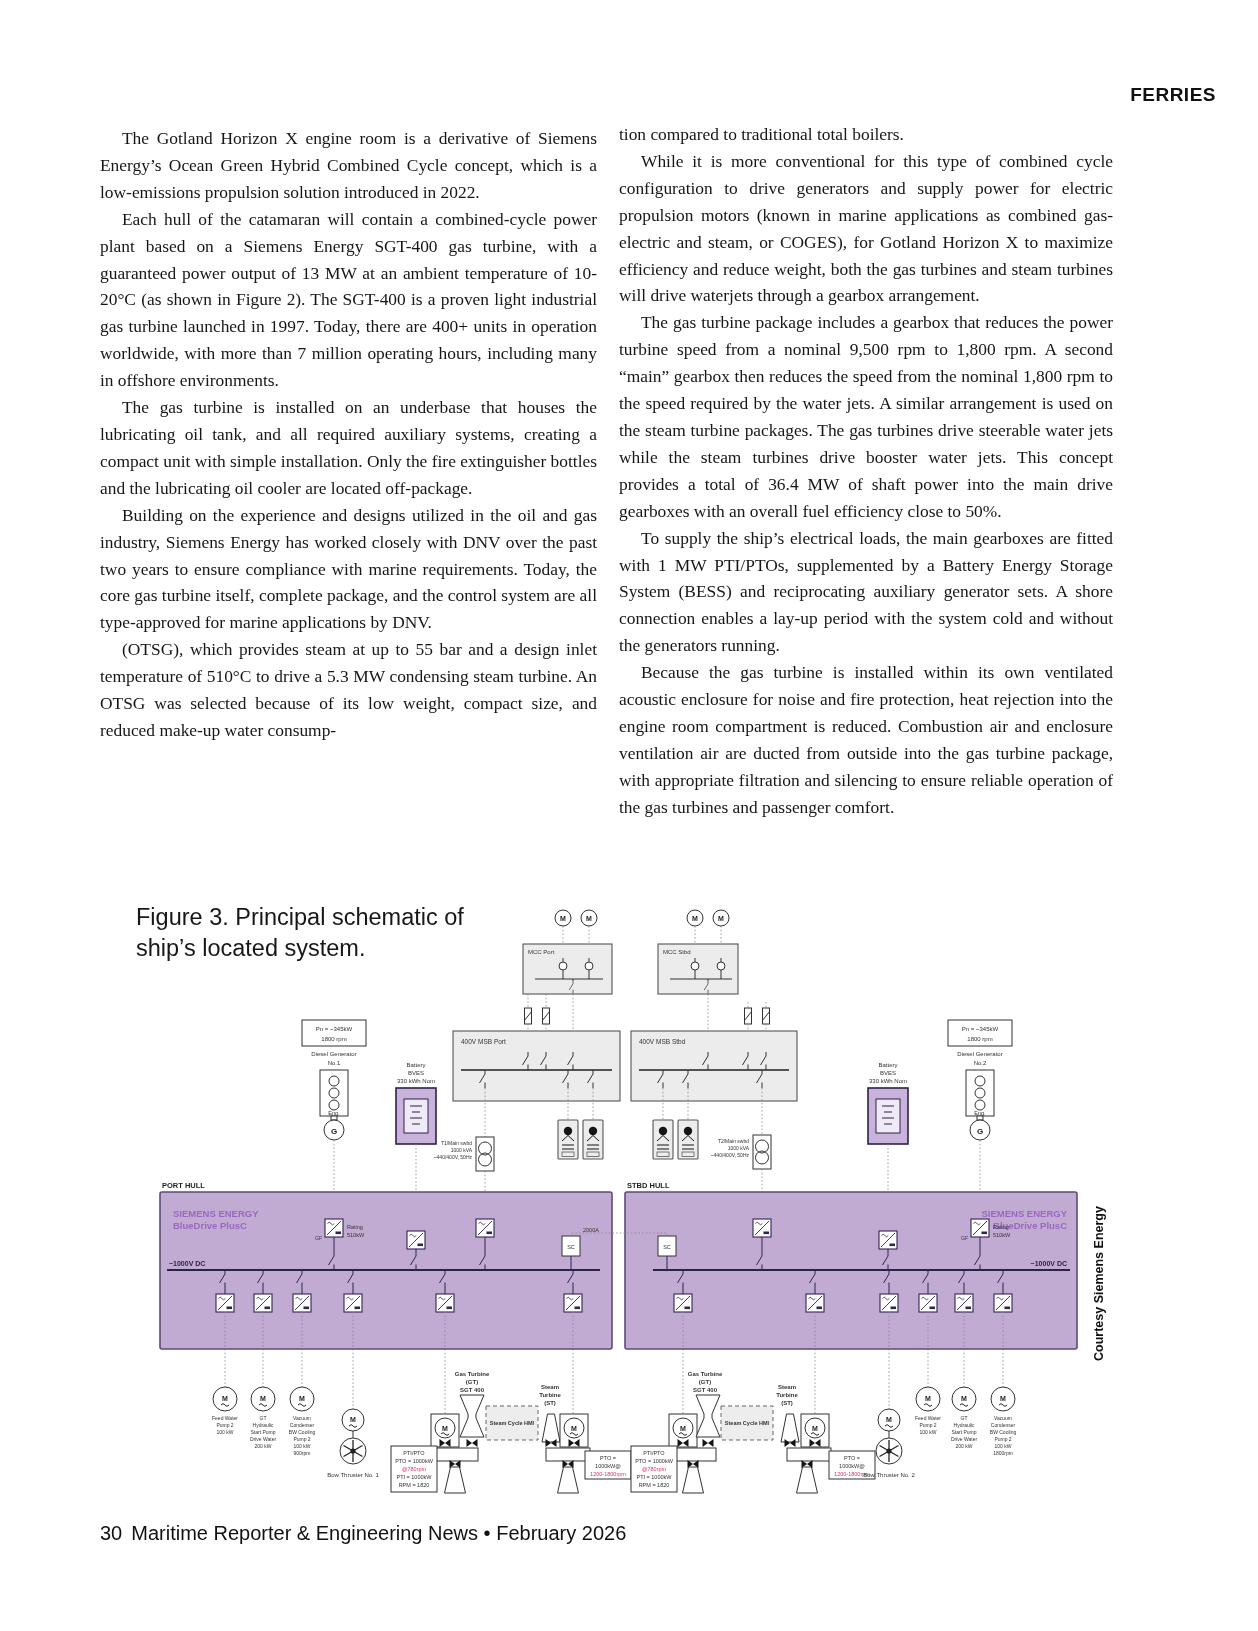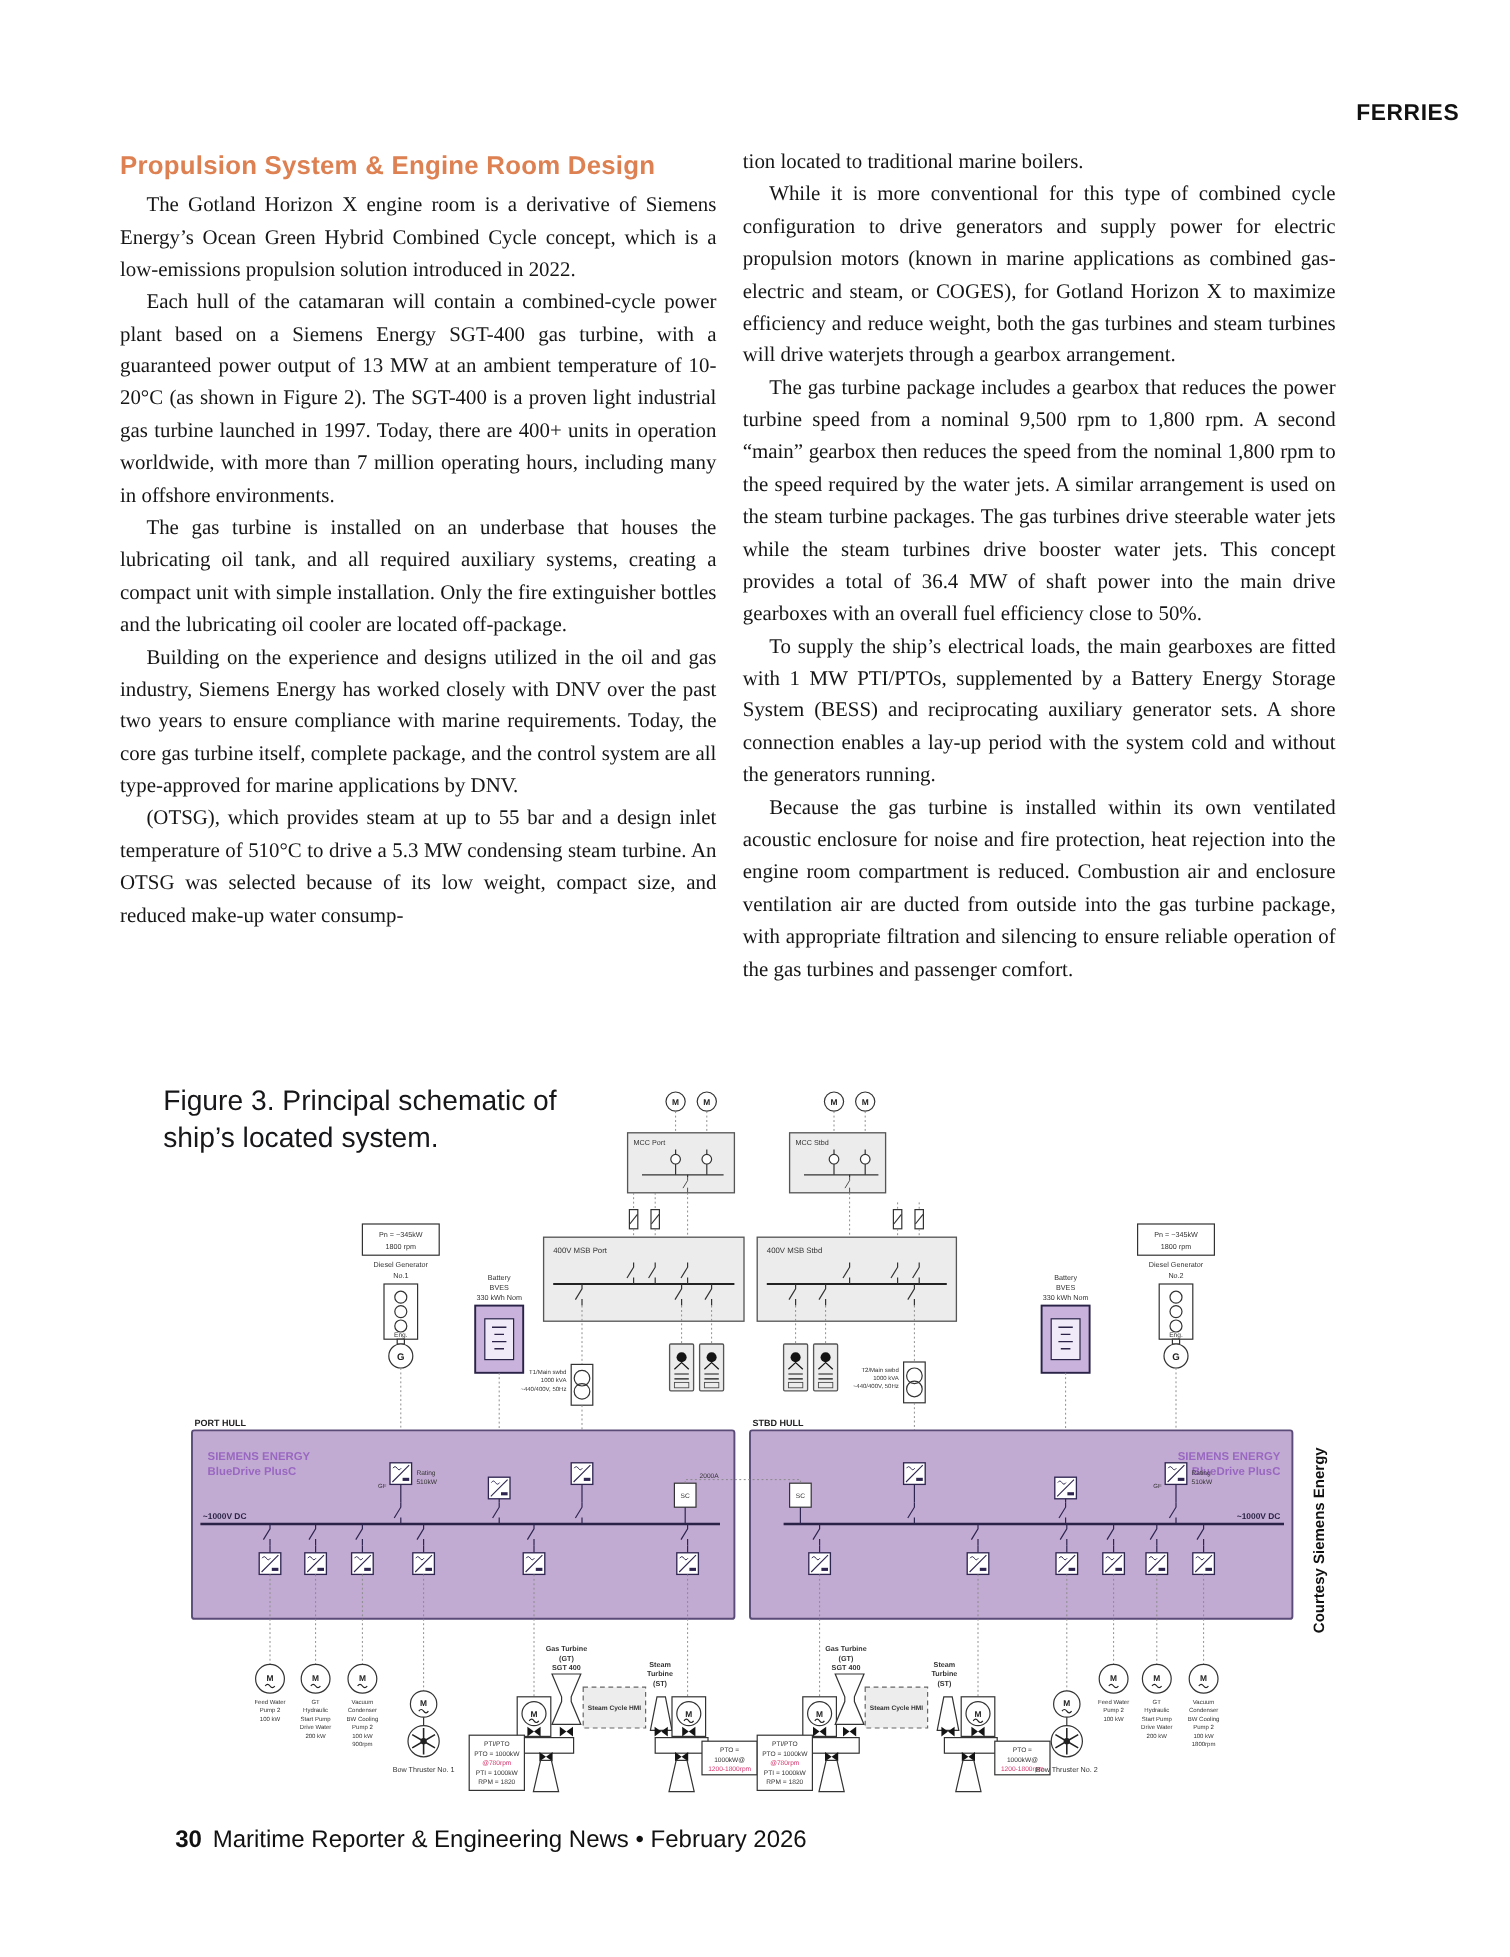--- a/index.html
+++ b/index.html
@@ -14,21 +14,21 @@
   h2.headline{margin:0 0 5px 0;font-family:"Liberation Sans",sans-serif;font-weight:700;
     font-size:21.5px;letter-spacing:.2px;color:#DD8153;}
   .figcap{position:absolute;left:136px;top:902px;width:330px;
     font-family:"Liberation Sans",sans-serif;font-size:23.5px;line-height:31px;color:#17171a;}
   .figcap .flabel{font-weight:400;}
   .credit{position:absolute;left:1092px;top:1193px;height:168px;width:16px;
     writing-mode:vertical-rl;transform:rotate(180deg);
     font-family:"Liberation Sans",sans-serif;font-weight:700;font-size:12.5px;color:#111;white-space:nowrap;}
   .footer{position:absolute;left:100px;top:1522px;font-family:"Liberation Sans",sans-serif;
     font-size:20px;color:#111;}
-  .footer b{font-weight:700;margin-right:9px;margin-left:46px;}
+  .footer b{font-weight:400;margin-right:9px;}
   svg.schem{position:absolute;left:95px;top:862px;}
   
   .bx{fill:#ececec;stroke:#555;stroke-width:1.1;}
   .bxw{fill:#fff;stroke:#333;stroke-width:1;}
   .hull{fill:#c2abd2;stroke:#5b4b79;stroke-width:1.6;}
   .battbox{fill:#c9b3dc;stroke:#2a2347;stroke-width:1.6;}
   .battin{fill:#f0e9f7;stroke:#2a2347;stroke-width:1;}
   .dl{stroke:#898989;stroke-width:.8;stroke-dasharray:1.6,2.1;fill:none;}
   .cn{stroke:#333;stroke-width:1;fill:none;}
   .cnp{stroke:#2e2550;stroke-width:1;fill:none;}
@@ -45,30 +45,29 @@
   .ctr{text-anchor:middle;} .enda{text-anchor:end;}
   .red{fill:#d6336c;}
   .hmibox{fill:#ededed;stroke:#666;stroke-width:1;stroke-dasharray:4,3;}
 </style>
 </head>
 <body>
 
 <div class="kicker">FERRIES</div>
 
 <div class="col col-left">
-  <h2 class="headline">Propulsion System &amp; Engine Room Design</h2>
   <p>The Gotland Horizon X engine room is a derivative of Siemens Energy’s Ocean Green Hybrid Combined Cycle concept, which is a low-emissions propulsion solution introduced in 2022.</p>
   <p>Each hull of the catamaran will contain a combined-cycle power plant based on a Siemens Energy SGT-400 gas turbine, with a guaranteed power output of 13 MW at an ambient temperature of 10-20°C (as shown in Figure 2). The SGT-400 is a proven light industrial gas turbine launched in 1997. Today, there are 400+ units in operation worldwide, with more than 7 million operating hours, including many in offshore environments.</p>
   <p>The gas turbine is installed on an underbase that houses the lubricating oil tank, and all required auxiliary systems, creating a compact unit with simple installation. Only the fire extinguisher bottles and the lubricating oil cooler are located off-package.</p>
   <p>Building on the experience and designs utilized in the oil and gas industry, Siemens Energy has worked closely with DNV over the past two years to ensure compliance with marine requirements. Today, the core gas turbine itself, complete package, and the control system are all type-approved for marine applications by DNV.</p>
   <p>(OTSG), which provides steam at up to 55 bar and a design inlet temperature of 510°C to drive a 5.3 MW condensing steam turbine. An OTSG was selected because of its low weight, compact size, and reduced make-up water consump-</p>
 </div>
 
 <div class="col col-right">
-  <p class="noindent">tion located to traditional marine boilers.</p>
+  <p class="noindent">tion compared to traditional total boilers.</p>
   <p>While it is more conventional for this type of combined cycle configuration to drive generators and supply power for electric propulsion motors (known in marine applications as combined gas-electric and steam, or COGES), for Gotland Horizon X to maximize efficiency and reduce weight, both the gas turbines and steam turbines will drive waterjets through a gearbox arrangement.</p>
   <p>The gas turbine package includes a gearbox that reduces the power turbine speed from a nominal 9,500 rpm to 1,800 rpm. A second “main” gearbox then reduces the speed from the nominal 1,800 rpm to the speed required by the water jets. A similar arrangement is used on the steam turbine packages. The gas turbines drive steerable water jets while the steam turbines drive booster water jets. This concept provides a total of 36.4 MW of shaft power into the main drive gearboxes with an overall fuel efficiency close to 50%.</p>
   <p>To supply the ship’s electrical loads, the main gearboxes are fitted with 1 MW PTI/PTOs, supplemented by a Battery Energy Storage System (BESS) and reciprocating auxiliary generator sets. A shore connection enables a lay-up period with the system cold and without the generators running.</p>
   <p>Because the gas turbine is installed within its own ventilated acoustic enclosure for noise and fire protection, heat rejection into the engine room compartment is reduced. Combustion air and enclosure ventilation air are ducted from outside into the gas turbine package, with appropriate filtration and silencing to ensure reliable operation of the gas turbines and passenger comfort.</p>
 </div>
 
 <div class="figcap"><span class="flabel">Figure 3.</span> <span>Principal schematic of ship’s located system.</span></div>
 
 <svg class="schem" width="1030" height="648" viewBox="0 0 1030 648">
   <defs>

